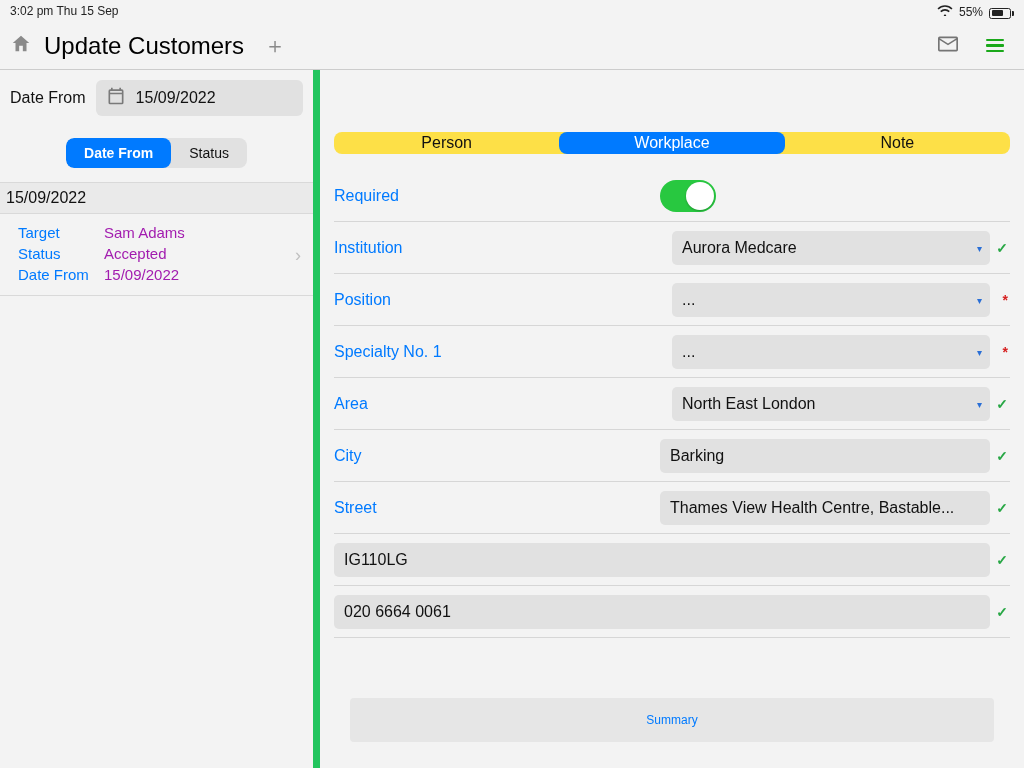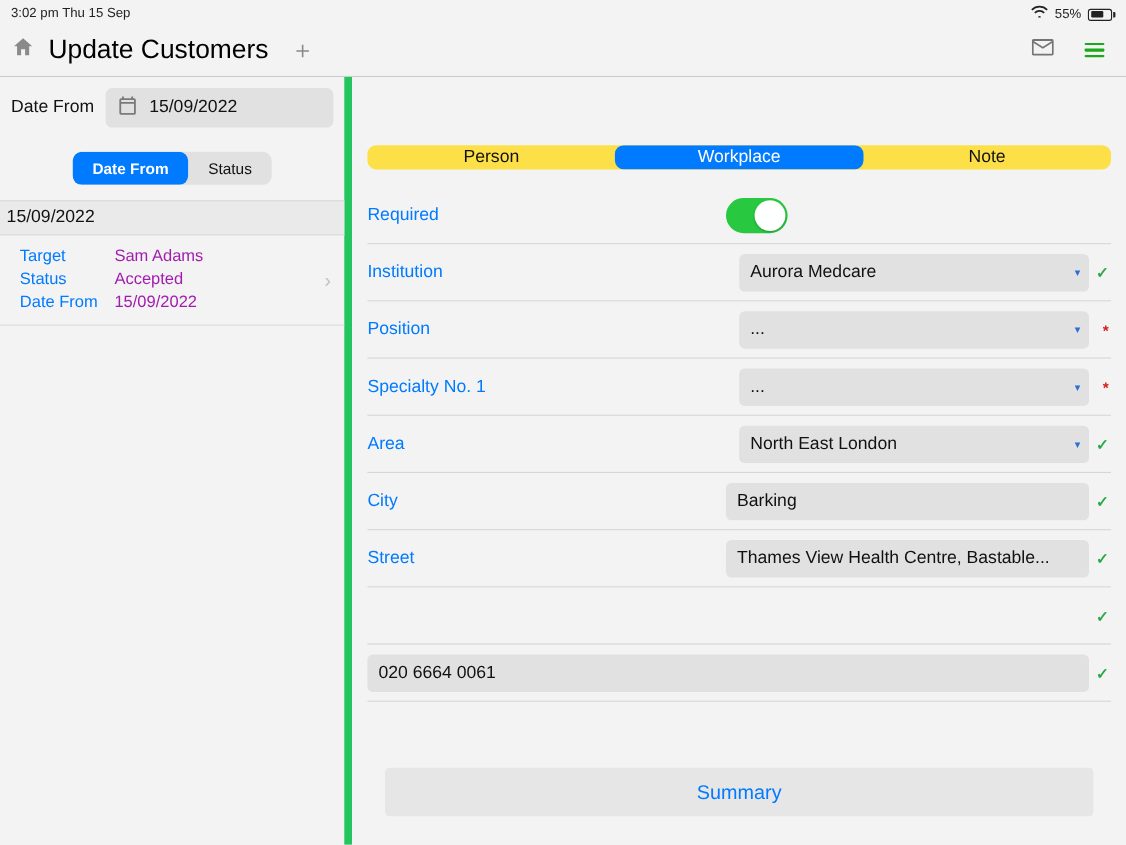--- a/index.html
+++ b/index.html
@@ -57,21 +57,21 @@
   .form-select{flex:1;height:34px;background:#e1e1e1;border-radius:5px;display:flex;align-items:center;padding:0 28px 0 10px;font-size:16px;color:#111;cursor:pointer;position:relative;overflow:hidden;white-space:nowrap;margin-left:12px;}
   .form-select .dd{position:absolute;right:8px;top:50%;transform:translateY(-50%);font-size:10px;color:#2a6fd6;}
   .row-mark{position:absolute;right:2px;top:50%;transform:translateY(-50%);font-size:14px;font-weight:bold;}
   .mark-ok{color:#28a745;}
   .mark-req{color:#d62020;}
   
   .toggle{width:56px;height:32px;background:#28c840;border-radius:16px;position:relative;cursor:pointer;}
   .toggle .knob{width:28px;height:28px;background:#fff;border-radius:50%;position:absolute;top:2px;right:2px;box-shadow:0 1px 2px rgba(0,0,0,0.25);}
   
   .summary-wrap{margin-top:auto;padding:0 30px 26px 30px;}
-  .summary-btn{background:#e6e6e6;border-radius:4px;height:44px;display:flex;align-items:center;justify-content:center;font-size:18px;color:#007aff;cursor:pointer;}
+  .summary-btn{background:#e6e6e6;border-radius:4px;height:44px;display:flex;align-items:center;justify-content:center;font-size:12px;color:#007aff;cursor:pointer;}
 </style>
 </head>
 <body>
 
 <div class="status-bar">
   <div class="status-left">
     <span>3:02 pm</span>
     <span>Thu 15 Sep</span>
   </div>
   <div class="status-right">
@@ -209,20 +209,23 @@
         <span class="row-mark mark-ok">✓</span>
       </div>
       <div class="form-row">
         <span class="form-label">Street</span>
         <div class="form-input">
             <span>Thames View Health Centre,  Bastable...</span>
           </div>
         <span class="row-mark mark-ok">✓</span>
       </div>
       <div class="form-row">
+        <div class="form-input">
+            <span>IG110LG</span>
+          </div>
         <span class="row-mark mark-ok">✓</span>
       </div>
       <div class="form-row">
         <div class="form-input">
             <span>020 6664 0061</span>
           </div>
         <span class="row-mark mark-ok">✓</span>
       </div>
     </div>
 

